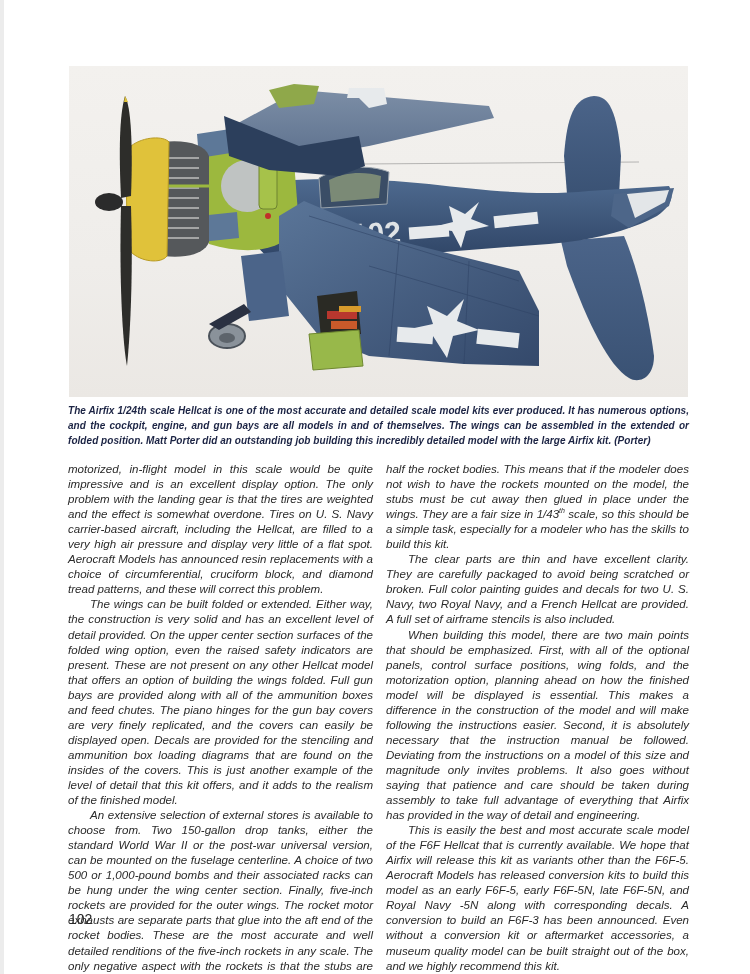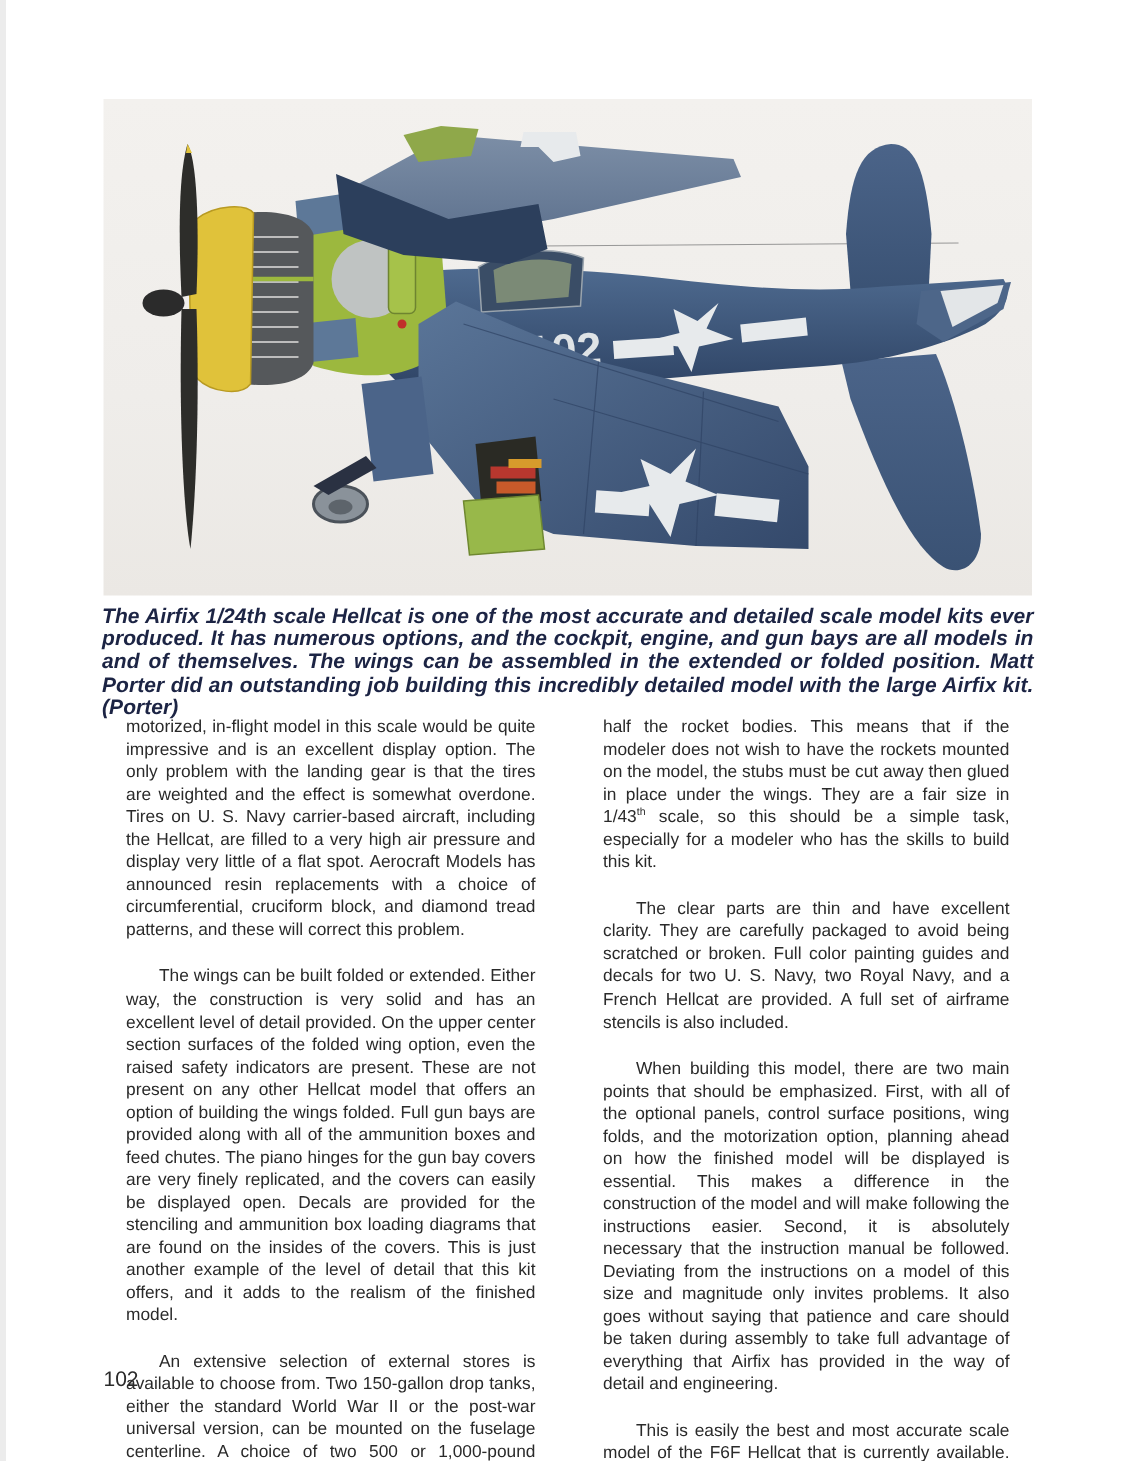--- a/index.html
+++ b/index.html
@@ -3,27 +3,27 @@
 <meta charset="utf-8">
 <style>
   html, body { margin:0; padding:0; background:#ffffff; }
   body { width:750px; height:974px; position:relative; overflow:hidden;
          font-family:"Liberation Sans", sans-serif; color:#2b2b2b; }
   .page-edge { position:absolute; left:0; top:0; width:4px; height:974px; background:#ececec; }
   .photo { position:absolute; left:69px; top:66px; width:619px; height:331px;
            background:linear-gradient(180deg,#f3f1ee 0%,#efedea 60%,#ebe8e4 100%); overflow:hidden; }
   .photo svg { width:100%; height:100%; display:block; }
   .caption { position:absolute; left:68px; top:403px; width:621px;
-             font-weight:bold; font-style:italic; font-size:14px; line-height:15.2px;
+             font-weight:bold; font-style:italic; font-size:10px; line-height:15.2px;
              color:#1c2444; text-align:justify; margin:0; letter-spacing:0.05px; }
   .col { position:absolute; top:462px; width:305px; font-size:11.55px; line-height:15.05px;
          text-align:justify; color:#2a2a2a; }
   .col-left { left:68px; }
   .col-right { left:386px; width:303px; }
-  .col p { margin:16px; text-indent:0; }
+  .col p { margin:0; text-indent:0;font-style:italic; }
   .col p.ind { text-indent:22px; }
   .col p.first { text-indent:0; }
   sup { font-size:7px; line-height:0; vertical-align:super; }
   .page-number { position:absolute; left:69px; top:911px; font-size:14px; color:#2a2a2a; }
 </style>
 </head>
 <body>
 
 <div class="page-edge"></div>
 

